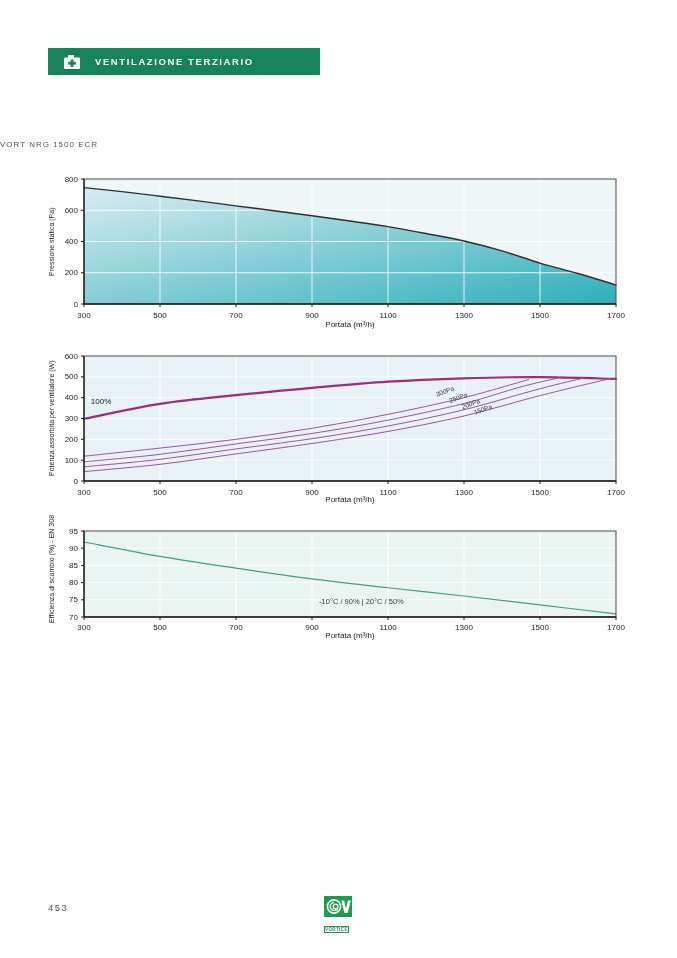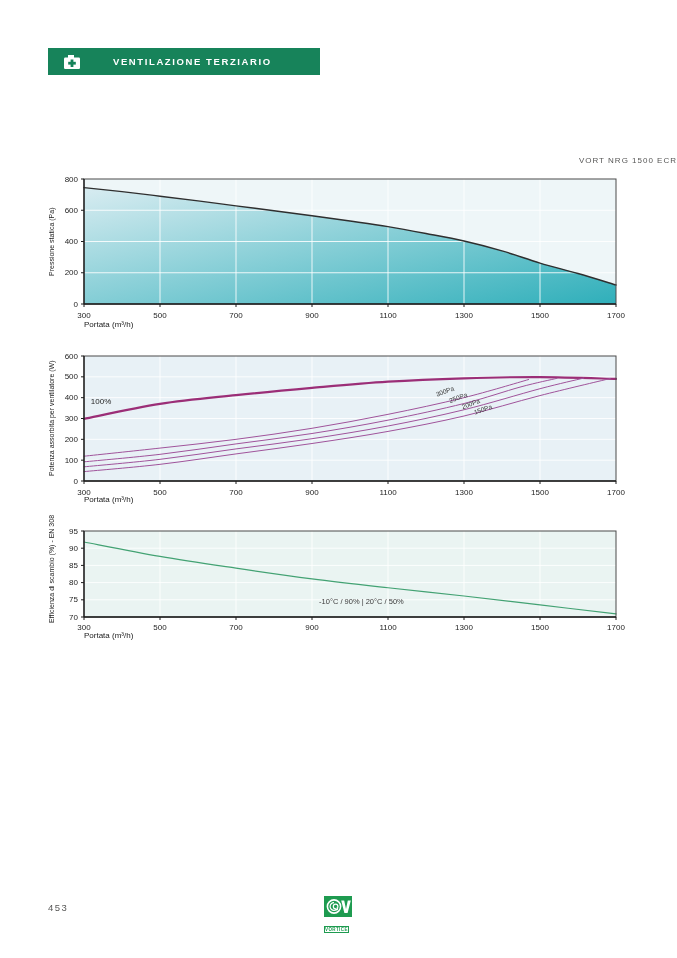--- a/index.html
+++ b/index.html
@@ -8,41 +8,41 @@
     font-family:"Liberation Sans","DejaVu Sans",sans-serif;color:#1f1f1f;
     overflow:hidden;
   }
   .banner{
     position:absolute;left:48px;top:48px;width:272px;height:27px;
     background:#17835A;display:flex;align-items:center;
   }
   .banner .icon{width:18px;height:16px;margin-left:15px;flex:0 0 auto;}
   .banner .label{
     color:#ffffff;font-size:9.5px;font-weight:bold;letter-spacing:1.6px;
-    margin-left:32px;white-space:nowrap;
+    margin-left:14px;white-space:nowrap;
   }
   .doc-title{
-    position:absolute;left:0;top:140px;width:677px;text-align:right;
-    font-size:8px;color:#575756;letter-spacing:1px;margin-top:16px;
+    position:absolute;left:0;top:140px;width:677px;text-align:left;
+    font-size:8px;color:#575756;letter-spacing:1px;
   }
   .chart-svg{position:absolute;left:0;}
   #svg-c0{top:170px;}
   #svg-c1{top:347px;}
   #svg-c2{top:522px;}
   .ylabel{
     position:absolute;left:44px;width:14px;
     writing-mode:vertical-rl;transform:rotate(180deg);
     font-size:7px;color:#1a1a1a;text-align:center;white-space:nowrap;
     display:flex;align-items:center;justify-content:center;
   }
   #yl0{top:179px;height:126px;}
   #yl1{top:356px;height:125px;}
   #yl2{top:517px;height:104px;}
   .xlabel{
-    position:absolute;left:84px;width:532px;text-align:left;
+    position:absolute;left:84px;width:532px;text-align:center;
     font-size:8px;color:#1a1a1a;
   }
   #xl0{top:320px;}
   #xl1{top:495px;}
   #xl2{top:631px;}
   .page-number{
     position:absolute;left:48px;top:902px;font-size:9.5px;color:#575756;
     letter-spacing:1.5px;
   }
   .logo{position:absolute;left:324px;top:896px;width:28px;}

